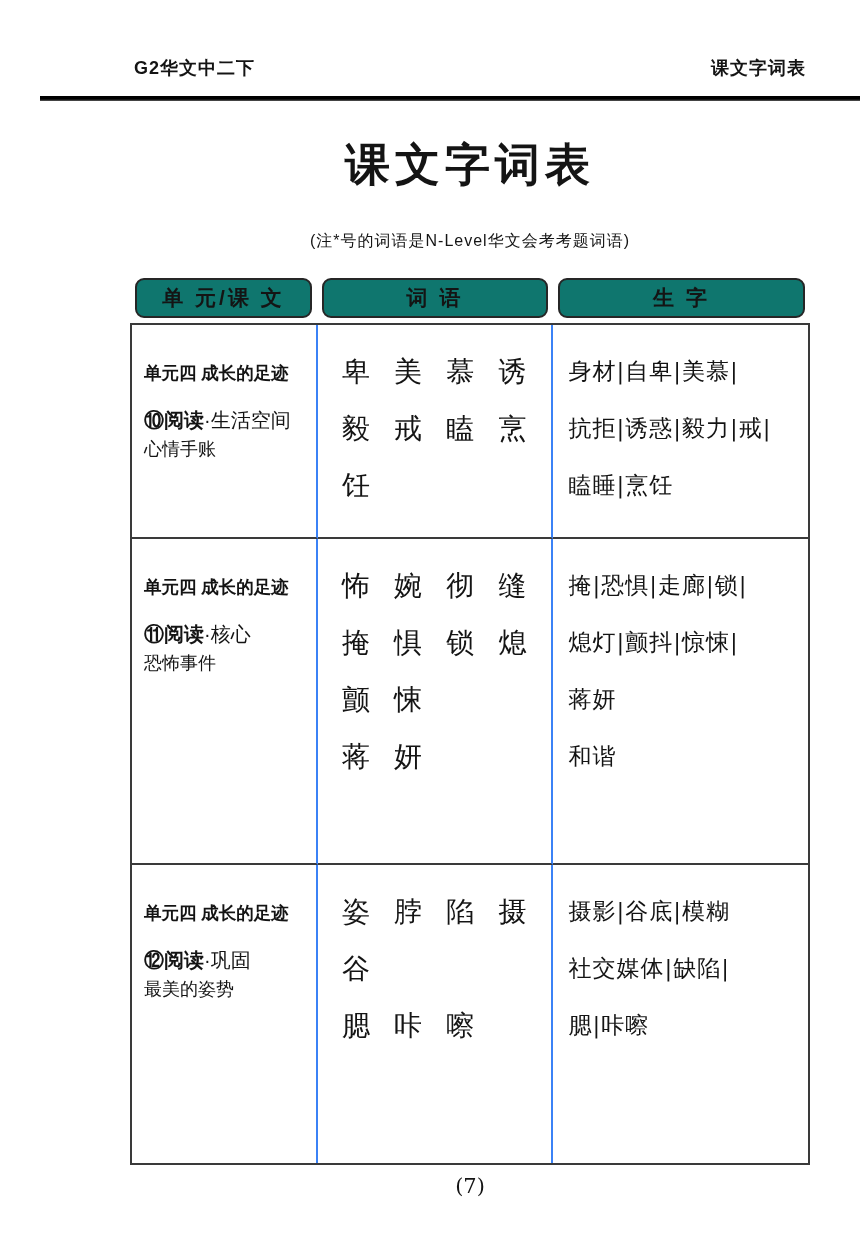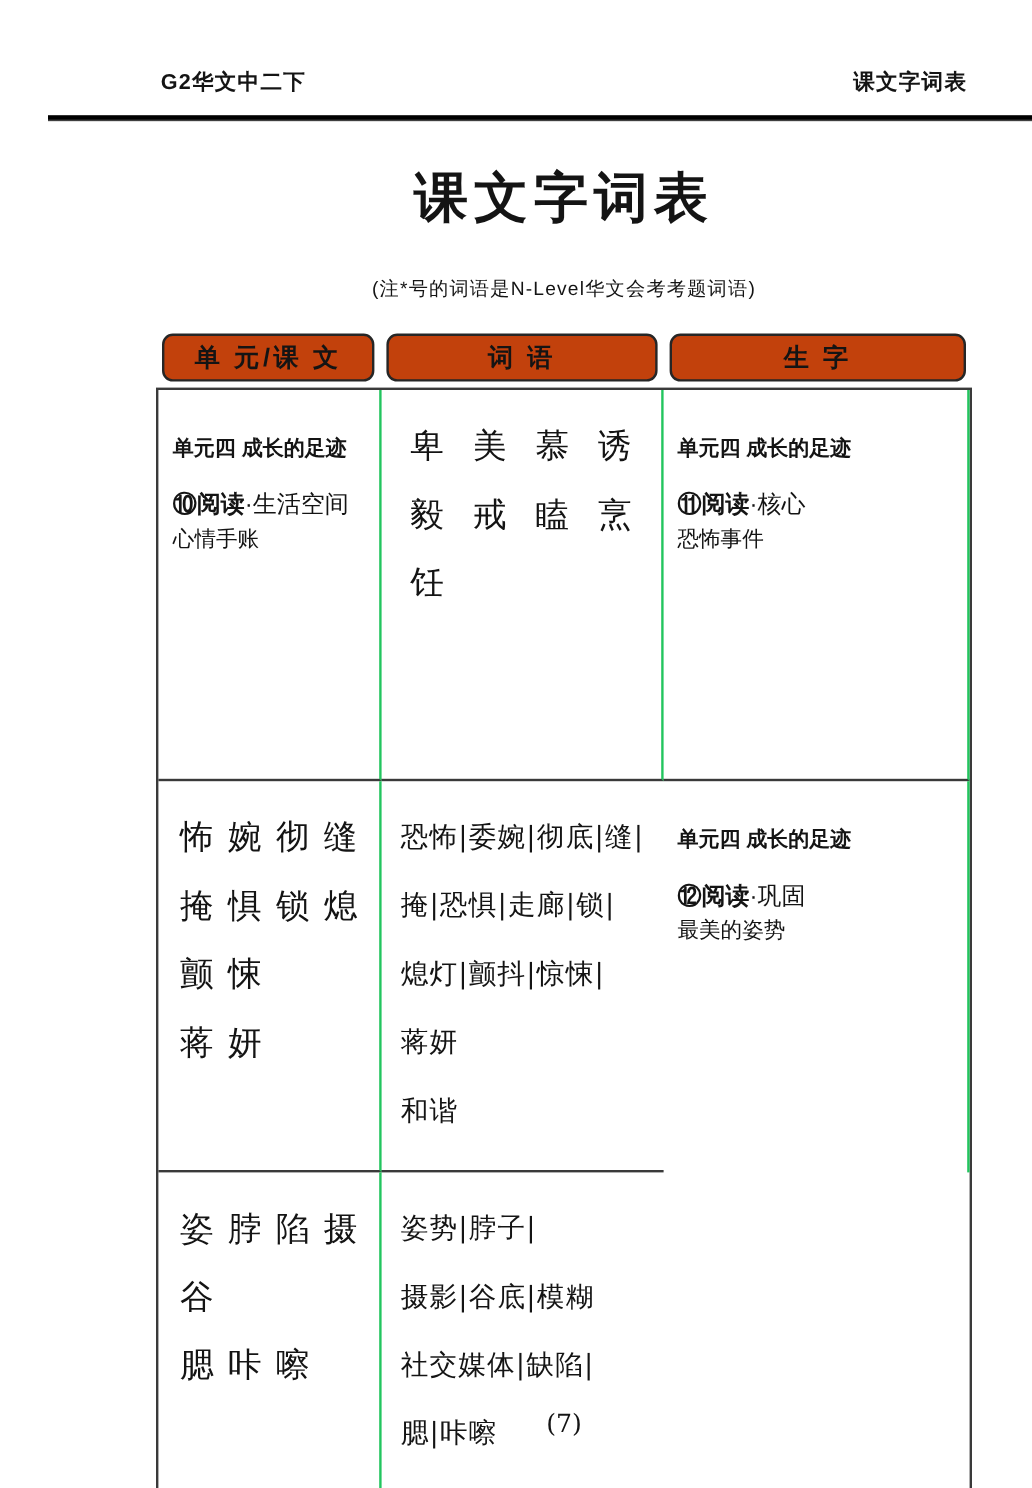--- a/index.html
+++ b/index.html
@@ -32,33 +32,33 @@
     font-size: 16px; letter-spacing: 1px;
   }
 
   
   .vocab-table { margin: 26px 90px 0 90px; }
   .pill-row {
     display: grid; grid-template-columns: 187fr 236fr 257fr;
     margin-bottom: 5px;
   }
   .pill {
-    background: #c2410c;
+    background: #0f766e;
     border: 2px solid #262626;
     border-radius: 9px;
     margin: 0 5px;
     height: 40px;
     display: flex; align-items: center; justify-content: center;
     font-weight: bold; font-size: 21px; letter-spacing: 3px;
   }
   .grid-body {
     display: grid; grid-template-columns: 187fr 236fr 257fr;
     border: 2px solid #3a3a3a;
   }
-  .cell { border-right: 2px solid #22c55e; border-bottom: 2px solid #3a3a3a; }
+  .cell { border-right: 2px solid #3b82f6; border-bottom: 2px solid #3a3a3a; }
   .cell.col-last { border-right: none; }
   .cell.row-last { border-bottom: none; }
   .r1 { min-height: 214px; }
   .r2 { min-height: 326px; }
   .r3 { min-height: 298px; }
 
   
   .unit-cell { padding: 36px 12px 0 12px; }
   .unit-name { font-weight: bold; font-size: 17.5px; }
   .lesson-line { margin-top: 22px; font-size: 20px; }
@@ -132,20 +132,25 @@
           <div class="char-line">
             <span>毅</span>
             <span>戒</span>
             <span>瞌</span>
             <span>烹</span>
           </div>
           <div class="char-line">
             <span>饪</span>
           </div>
         </div>
+      <div class="cell word-cell col-last r1">
+          <div class="word-line">身材|自卑|美慕|</div>
+          <div class="word-line">抗拒|诱惑|毅力|戒|</div>
+          <div class="word-line">瞌睡|烹饪</div>
+        </div>
 
       <div class="cell unit-cell r2">
         <div class="unit-name">单元四 成长的足迹</div>
         <div class="lesson-line">
           <span class="lesson-no">⑪</span><span class="lesson-kind">阅读</span><span class="lesson-sub">·核心</span>
         </div>
         <div class="lesson-title">恐怖事件</div>
       </div>
       <div class="cell char-cell r2">
           <div class="char-line">
@@ -163,21 +168,20 @@
           <div class="char-line">
             <span>颤</span>
             <span>悚</span>
           </div>
           <div class="char-line">
             <span>蒋</span>
             <span>妍</span>
           </div>
         </div>
       <div class="cell word-cell col-last r2">
-          <div class="word-line">恐怖|委婉|彻底|缝|</div>
           <div class="word-line">掩|恐惧|走廊|锁|</div>
           <div class="word-line">熄灯|颤抖|惊悚|</div>
           <div class="word-line">蒋妍</div>
           <div class="word-line">和谐</div>
         </div>
 
       <div class="cell unit-cell row-last r3">
         <div class="unit-name">单元四 成长的足迹</div>
         <div class="lesson-line">
           <span class="lesson-no">⑫</span><span class="lesson-kind">阅读</span><span class="lesson-sub">·巩固</span>
@@ -194,21 +198,20 @@
           <div class="char-line">
             <span>谷</span>
           </div>
           <div class="char-line">
             <span>腮</span>
             <span>咔</span>
             <span>嚓</span>
           </div>
         </div>
       <div class="cell word-cell col-last row-last r3">
-          <div class="word-line">姿势|脖子|</div>
           <div class="word-line">摄影|谷底|模糊</div>
           <div class="word-line">社交媒体|缺陷|</div>
           <div class="word-line">腮|咔嚓</div>
         </div>
 
     </div>
   </div>
 
   <div class="page-number">(7)</div>
 

